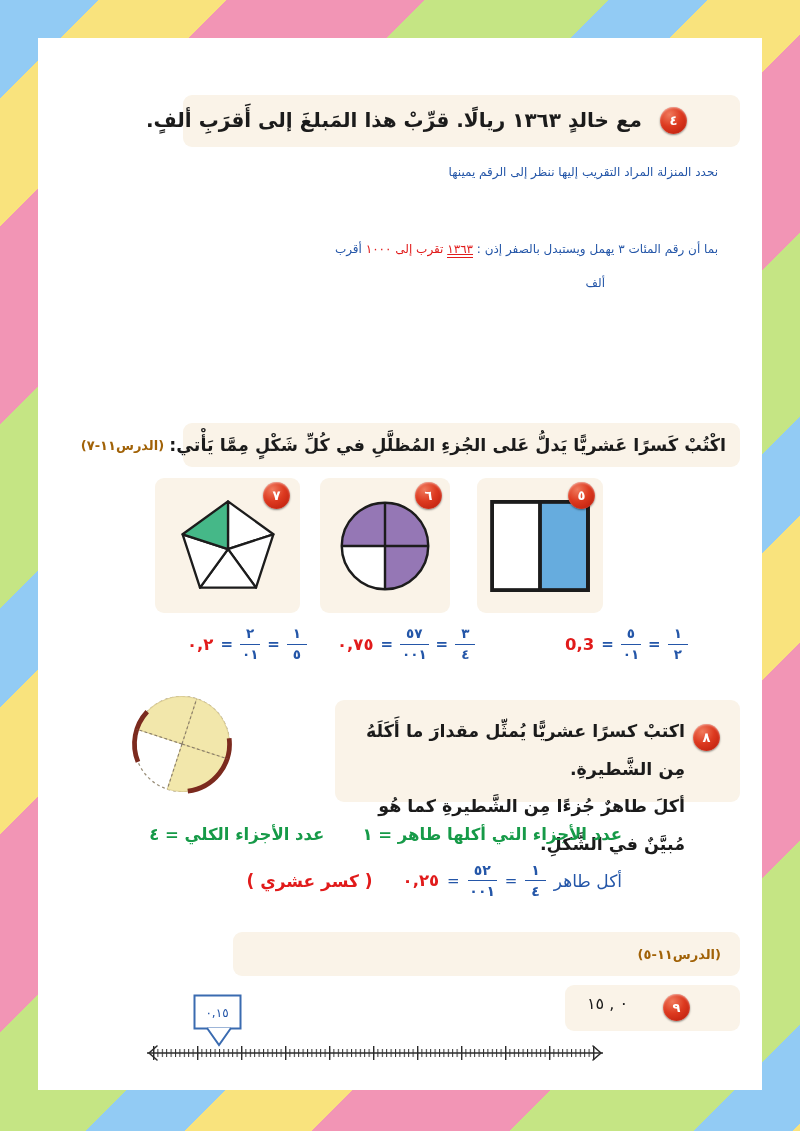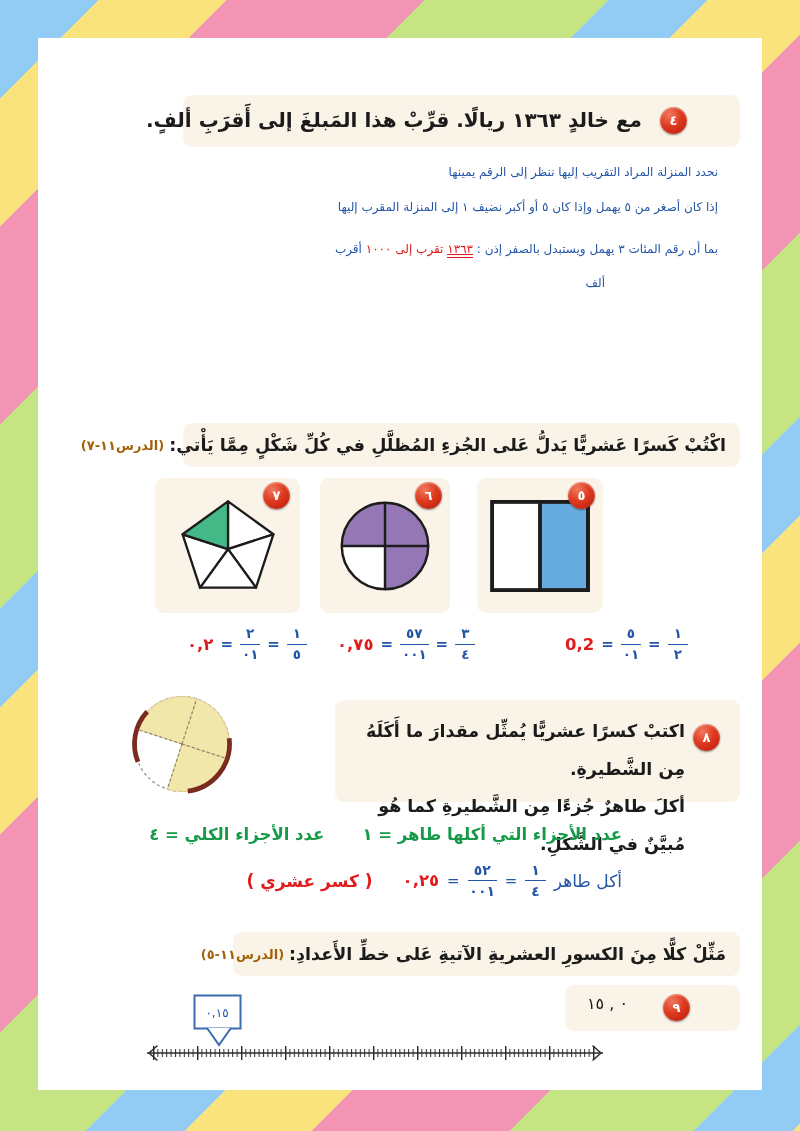--- a/index.html
+++ b/index.html
@@ -49,21 +49,20 @@
 <body>
 
 <div class="page">
 
   <div class="abs cream" style="left:145px;top:57px;width:557px;height:52px;">
     <span class="badge" style="top:12px;right:53px;">٤</span>
     <div class="qtext" style="position:absolute;right:98px;top:13px;font-size:20px;white-space:nowrap;">مع خالدٍ ١٣٦٣ ريالًا. قرِّبْ هذا المَبلغَ إلى أَقرَبِ ألفٍ.</div>
   </div>
 
   <div class="blue-line" style="top:127px;">نحدد المنزلة المراد التقريب إليها ننظر إلى الرقم يمينها</div>
-  <div class="blue-line" style="top:162px;">إذا كان أصغر من ٥ يهمل وإذا كان ٥ أو أكبر نضيف ١ إلى المنزلة المقرب إليها</div>
   <div class="blue-line" style="top:204px;">
     <span>بما أن رقم المئات  ٣ يهمل ويستبدل بالصفر إذن :  </span><span class="red u-num" dir="ltr">١٣٦٣</span><span class="red"> تقرب إلى ١٠٠٠</span><span> أقرب</span>
   </div>
   <div class="blue-line" style="top:238px;right:157px;">ألف</div>
 
   <div class="abs cream hbox" style="left:145px;top:385px;width:557px;height:44px;">
     <span>اكْتُبْ كَسرًا عَشريًّا يَدلُّ عَلى الجُزءِ المُظلَّلِ في كُلِّ شَكْلٍ مِمَّا يَأْتي:</span>
     <span class="lesson">(الدرس١١-٧)</span>
   </div>
 
@@ -105,21 +104,21 @@
     <span class="frac">
       <span class="num">١</span>
       <span class="den">٢</span>
     </span>
     <span class="sign">=</span>
     <span class="frac">
       <span class="num">٥</span>
       <span class="den">٠١</span>
     </span>
     <span class="sign">=</span>
-    <span class="dec" dir="ltr">0,2</span>
+    <span class="dec" dir="ltr">0,3</span>
   </div>
 
   <div class="eq" style="left:277px;">
     <span class="frac">
       <span class="num">٣</span>
       <span class="den">٤</span>
     </span>
     <span class="sign">=</span>
     <span class="frac">
       <span class="num">٥٧</span>
@@ -185,21 +184,20 @@
     <span class="frac">
       <span class="num">٥٢</span>
       <span class="den">٠٠١</span>
     </span>
     <span class="sign">=</span>
     <span class="dec" dir="ltr">٠,٢٥</span>
     <span class="red" style="font-weight:bold;">( كسر عشري )</span>
   </div>
 
   <div class="abs cream hbox" style="left:195px;top:894px;width:507px;height:44px;">
-    <span>مَثِّلْ كلًّا مِنَ الكسورِ العشريةِ الآتيةِ عَلى خطِّ الأَعدادِ:</span>
     <span class="lesson">(الدرس١١-٥)</span>
   </div>
 
   <div class="abs cream" style="left:527px;top:947px;width:175px;height:46px;">
     <span class="badge" style="top:9px;right:50px;">٩</span>
     <span class="q9value" dir="ltr" style="position:absolute;left:22px;top:9px;">٠ , ١٥</span>
   </div>
 
   <svg class="abs" style="left:155px;top:956px;" width="52" height="54" viewBox="0 0 52 54">
     <rect x="1.5" y="1.5" width="46" height="33" fill="#ffffff" stroke="#3a6bb0" stroke-width="2"></rect>

